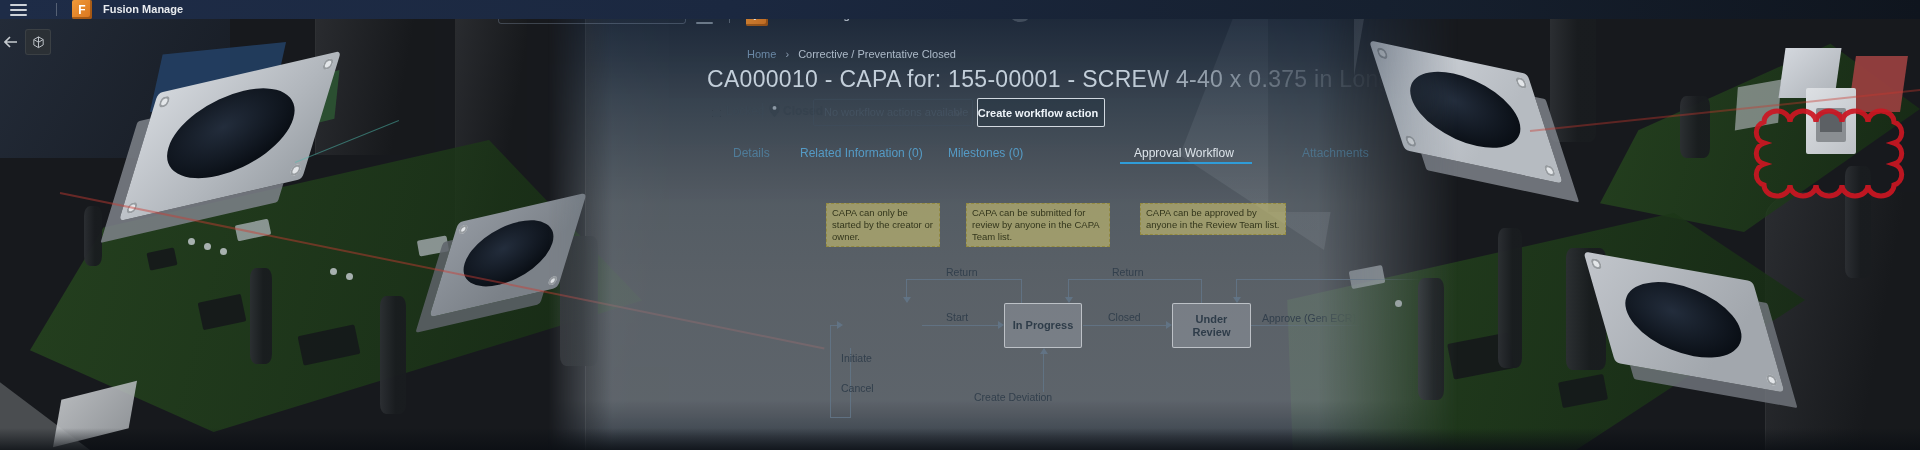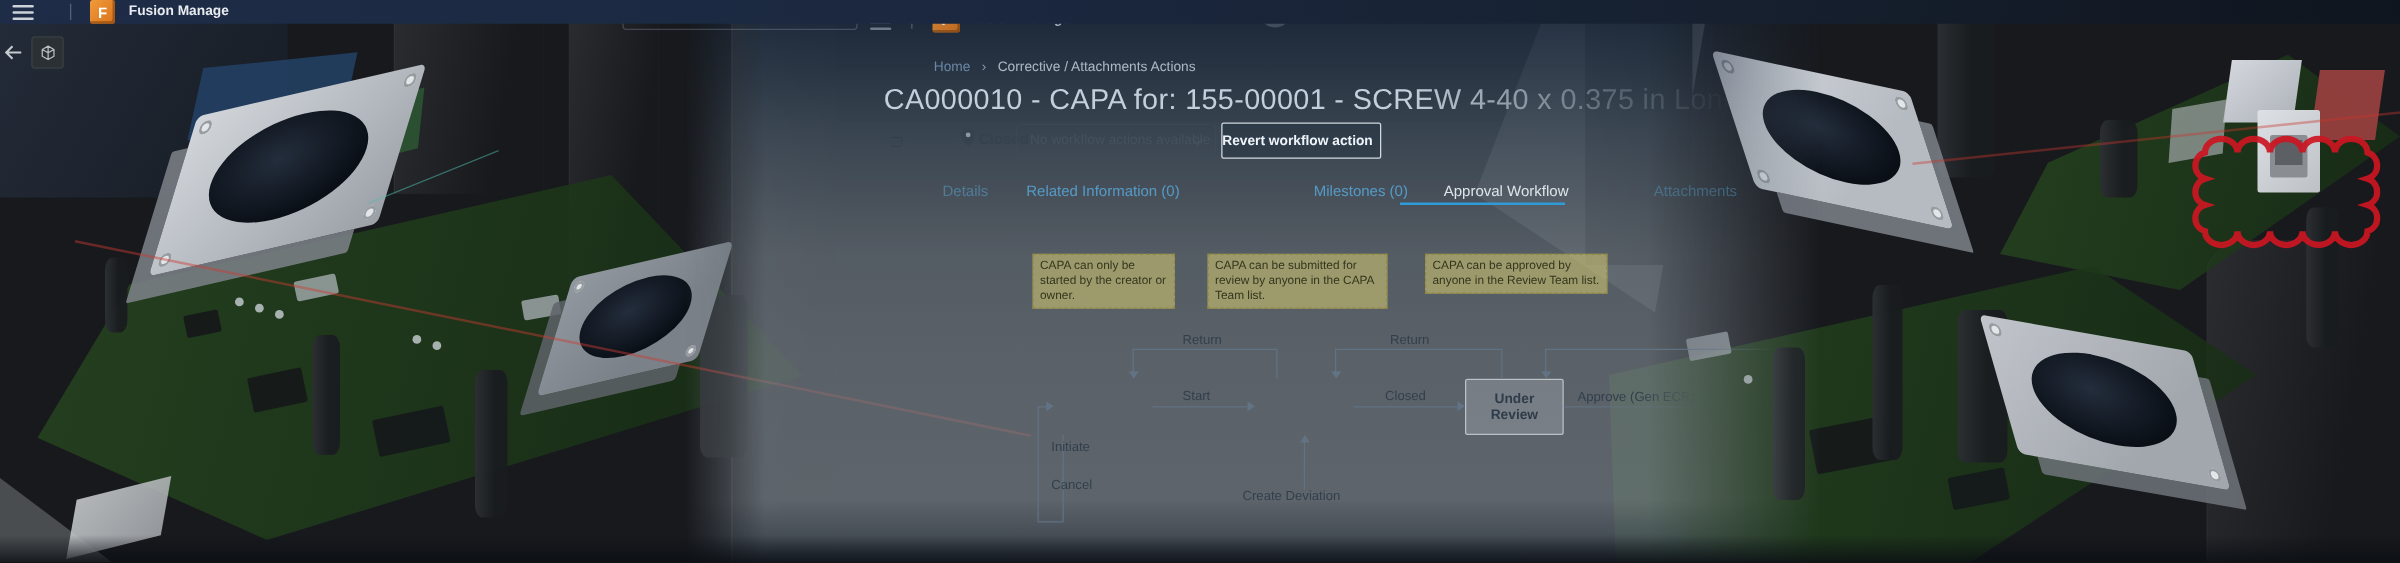--- a/index.html
+++ b/index.html
@@ -40,21 +40,21 @@
   .arr-r{position:absolute;width:0;height:0;border-top:4px solid transparent;border-bottom:4px solid transparent;border-left:6px solid rgba(98,116,134,.95);}
   .arr-d{position:absolute;width:0;height:0;border-left:4px solid transparent;border-right:4px solid transparent;border-top:6px solid rgba(98,116,134,.95);}
   .arr-u{position:absolute;width:0;height:0;border-left:4px solid transparent;border-right:4px solid transparent;border-bottom:6px solid rgba(98,116,134,.95);}
 
   
   .top-bar{position:absolute;left:0;top:0;width:1920px;height:19px;
     background:linear-gradient(90deg,#1e2c47 0%,#1b2840 38%,#16202f 72%,#0f151e 100%);}
   .burger b{display:block;height:2px;background:#cdd2d8;border-radius:1px;margin-top:3px;}
   .logo{display:flex;align-items:center;justify-content:center;background:linear-gradient(135deg,#f09a3a,#d9731c);
     color:#fff;font-weight:bold;border-radius:2px;box-shadow:inset -2px -2px 0 rgba(120,60,10,.55);}
-  .tab{position:absolute;top:146px;font-size:12px;white-space:nowrap;cursor:default;margin-left:21px;}
+  .tab{position:absolute;top:146px;font-size:12px;white-space:nowrap;cursor:default;}
   .tab-inactive{color:#57a8d8;}
   .icon-btn{position:absolute;border-radius:3px;display:flex;align-items:center;justify-content:center;}
 </style>
 </head>
 <body>
 
 <div class="stage">
 
   <div class="sh" style="left:0;top:0;width:700px;height:450px;">
     <div class="sh" style="left:0;top:18px;width:230px;height:140px;background:linear-gradient(120deg,#232b38,#171c24);"></div>
@@ -171,21 +171,21 @@
     <div class="abs" style="left:960px;top:8px;width:7px;height:7px;border-radius:50%;background:rgba(200,210,225,.28);"></div>
     <div class="abs" style="left:982px;top:8px;width:7px;height:7px;border-radius:50%;background:rgba(200,210,225,.28);"></div>
     <div class="abs" style="left:1008px;top:0;width:24px;height:22px;border-radius:50%;background:rgba(95,105,120,.55);"></div>
   </div>
 
   <div class="abs" style="left:0;top:0;width:1460px;height:450px;">
 
     <div class="abs" style="left:707px;top:48px;font-size:11px;">
       <span style="color:rgba(118,150,182,.85);margin-left:40px;">Home</span>
       <span style="color:rgba(160,180,200,.8);margin:0 6px;">›</span>
-      <span style="color:rgba(182,196,210,.92);">Corrective / Attachments Actions</span>
+      <span style="color:rgba(182,196,210,.92);">Corrective / Preventative Closed</span>
     </div>
 
     <div class="abs" style="left:707px;top:66px;width:720px;font-size:23px;letter-spacing:.3px;color:#c3cfda;white-space:nowrap;
                 -webkit-mask-image:linear-gradient(90deg,#000 0,#000 420px,rgba(0,0,0,.3) 580px,transparent 680px);
                         mask-image:linear-gradient(90deg,#000 0,#000 420px,rgba(0,0,0,.3) 580px,transparent 680px);">CA000010 - CAPA for: 155-00001 - SCREW 4-40 x 0.375 in Long</div>
 
     <div class="abs" style="left:700px;top:98px;width:560px;height:32px;">
       <svg width="11" height="13" viewBox="0 0 11 13" style="position:absolute;left:11px;top:7px;opacity:.5;">
         <rect x="1" y="5" width="9" height="7" rx="1" fill="#3a4document652"></rect>
           <rect x="1" y="5" width="9" height="7" rx="1" fill="#3a4652"></rect>
@@ -201,41 +201,44 @@
 
       <div style="position:absolute;left:113px;top:1px;width:160px;height:27px;border:1px solid rgba(62,78,94,.5);border-radius:2px;">
         <span style="position:absolute;left:10px;top:6px;font-size:11px;color:rgba(70,85,100,.8);white-space:nowrap;">No workflow actions available</span>
         <svg width="10" height="7" viewBox="0 0 10 7" style="position:absolute;right:9px;top:10px;opacity:.7;">
           <polyline points="1,1 5,5.5 9,1" fill="none" stroke="#46525e" stroke-width="1.6"></polyline>
         </svg>
       </div>
 
       <button style="position:absolute;left:277px;top:0;width:128px;height:29px;border:1px solid rgba(238,245,250,.85);
                      background:rgba(22,38,54,.28);border-radius:2px;cursor:pointer;display:flex;align-items:center;justify-content:center;gap:6px;">
-        <span style="font-size:11px;font-weight:bold;color:#eef4f9;white-space:nowrap;">Revert workflow action</span>
+        <span style="font-size:11px;font-weight:bold;color:#eef4f9;white-space:nowrap;">Create workflow action</span>
         <svg width="12" height="11" viewBox="0 0 12 11">
           <path d="M1.5 4.5h6a3 3 0 1 1-.5 5.5" fill="none" stroke="#eef4f9" stroke-width="1.3"></path>
           <path d="M4 1.5 1.2 4.4 4 7.2" fill="none" stroke="#eef4f9" stroke-width="1.3"></path>
         </svg>
       </button>
     </div>
 
     <span class="tab tab-inactive" style="left:733px;opacity:.5;">Details</span>
     <span class="tab tab-inactive" style="left:800px;opacity:.85;">Related Information (0)</span>
-    <span class="tab tab-inactive" style="left:1030px;opacity:.85;">Milestones (0)</span>
+    <span class="tab tab-inactive" style="left:948px;opacity:.85;">Milestones (0)</span>
     <span class="tab" style="left:1134px;color:#dde4ea;text-align:center;">Approval Workflow</span>
     <div class="abs" style="left:1120px;top:162px;width:132px;height:2px;background:#2f9cd8;"></div>
     <span class="tab tab-inactive" style="left:1302px;opacity:.38;">Attachments</span>
 
     <div class="note" style="left:826px;top:203px;width:114px;">CAPA can only be started by the creator or owner.</div>
     <div class="note" style="left:966px;top:203px;width:144px;">CAPA can be submitted for review by anyone in the CAPA Team list.</div>
     <div class="note" style="left:1140px;top:203px;width:146px;">CAPA can be approved by anyone in the Review Team list.</div>
 
     <div class="abs" style="left:0;top:0;width:1460px;height:450px;">
 
+      <div class="wf-box" style="left:1004px;top:303px;">
+        <span>In Progress</span>
+      </div>
       <div class="wf-box" style="left:1172px;top:303px;width:79px;">
         <span style="display:block;width:52px;">Under Review</span>
       </div>
 
       <div class="wf-line" style="left:922px;top:325px;width:76px;height:1px;"></div>
       <div class="arr-r" style="left:998px;top:321px;"></div>
       <span class="wf-label" style="left:946px;top:311px;">Start</span>
 
       <div class="wf-line" style="left:1083px;top:325px;width:83px;height:1px;"></div>
       <div class="arr-r" style="left:1166px;top:321px;"></div>
@@ -263,21 +266,21 @@
       <div class="wf-line" style="left:850px;top:348px;width:1px;height:69px;"></div>
       <div class="wf-line" style="left:830px;top:417px;width:21px;height:1px;"></div>
       <div class="wf-line" style="left:830px;top:325px;width:1px;height:92px;"></div>
       <div class="wf-line" style="left:830px;top:325px;width:8px;height:1px;"></div>
       <div class="arr-r" style="left:837px;top:321px;"></div>
       <span class="wf-label" style="left:841px;top:352px;">Initiate</span>
       <span class="wf-label" style="left:841px;top:382px;">Cancel</span>
 
       <div class="wf-line" style="left:1043px;top:352px;width:1px;height:40px;"></div>
       <div class="arr-u" style="left:1040px;top:348px;"></div>
-      <span class="wf-label" style="left:994px;top:391px;text-align:center;">Create Deviation</span>
+      <span class="wf-label" style="left:974px;top:391px;text-align:center;">Create Deviation</span>
     </div>
   </div>
 
   <svg class="abs" style="left:1748px;top:96px;" width="168" height="106" viewBox="0 0 168 106">
     <path d="M16,26
              a13,11 0 0 1 26,0 a13,11 0 0 1 26,0 a13,11 0 0 1 26,0 a13,11 0 0 1 26,0 a13,11 0 0 1 26,0
              a11,11 0 0 1 0,21 a11,11 0 0 1 0,21 a11,11 0 0 1 0,21
              a13,11 0 0 1 -26,0 a13,11 0 0 1 -26,0 a13,11 0 0 1 -26,0 a13,11 0 0 1 -26,0 a13,11 0 0 1 -26,0
              a11,11 0 0 1 0,-21 a11,11 0 0 1 0,-21 a11,11 0 0 1 0,-21 z" fill="none" stroke="#cc1622" stroke-width="5" stroke-linecap="round" opacity=".92"></path>
   </svg>

